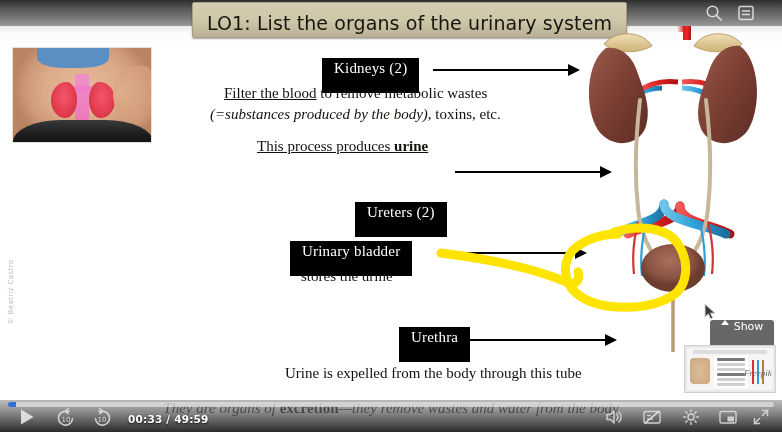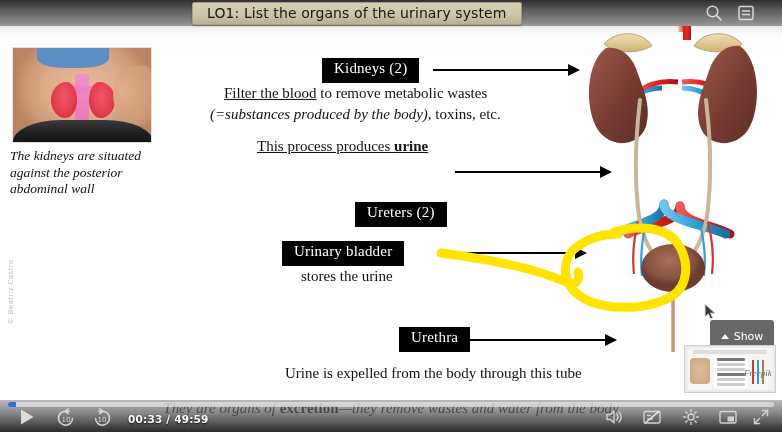--- a/index.html
+++ b/index.html
@@ -31,26 +31,26 @@
     background: linear-gradient(90deg, rgba(200,20,20,.15), rgba(220,30,30,.75));
   }
 
   
   .topbar {
     position: absolute; left: 0; top: 0; width: 782px; height: 26px;
     background: linear-gradient(180deg, #2e2e2e 0%, #585858 35%, #7e7e7e 75%, #9a9a9a 100%);
   }
   .lo-title {
     position: absolute; left: 192px; top: 2px;
-    padding: 2px 14px 3px 14px;
+    padding: 9px 14px 3px 14px;
     background: linear-gradient(180deg, #d5cdb2 0%, #cfc7a9 50%, #b9b096 100%);
     border: 1px solid #a79e83;
     border-radius: 2px;
     font-family: "DejaVu Sans", sans-serif;
-    font-size: 14px;
+    font-size: 19px;
     color: #17150f;
     letter-spacing: .1px;
     white-space: nowrap;
     box-shadow: 0 1px 2px rgba(0,0,0,.35);
   }
   .top-icon {
     position: absolute; top: 3px;
     width: 20px; height: 20px;
     opacity: .82;
   }
@@ -112,29 +112,29 @@
   
   .caption-left {
     position: absolute; left: 10px; top: 148px; width: 172px;
     font-style: italic; font-size: 13.5px; line-height: 16.5px; color: #14110d;
   }
 
   .tag {
     position: absolute;
     background: #000;
     color: #fff;
-    padding: 2px 12px 6px 12px;
+    padding: 2px 12px 16px 12px;
     font-size: 15px;
     white-space: nowrap;
     letter-spacing: .2px;
     font-family: Liberation Serif, serif;
   }
   #tag-kidneys  { left: 322px; top: 58px; }
   #tag-ureters  { left: 355px; top: 160px; margin-top: 42px; }
-  #tag-bladder  { left: 282px; top: 241px; }
+  #tag-bladder  { left: 290px; top: 241px; }
   #tag-urethra  { left: 371px; top: 327px; margin-left: 28px; }
 
   .arrow { position: absolute; height: 2px; background: #000; }
   .arrow::after {
     content: ""; position: absolute; right: -2px; top: -5px;
     border-left: 12px solid #000;
     border-top: 6px solid transparent;
     border-bottom: 6px solid transparent;
   }
   #arr-kidneys { left: 433px; top: 69px;  width: 145px; }
@@ -170,21 +170,21 @@
 
   
   .show-btn {
     position: absolute; left: 710px; top: 320px;
     width: 64px; height: 32px;
     background: rgba(70,70,70,.82);
     border-radius: 3px;
     color: #fff;
     font-family: "DejaVu Sans", sans-serif;
     font-size: 11px;
-    display: flex; align-items: center; justify-content: center; gap: 5px;
+    display: flex; justify-content: center; gap: 5px;
   }
   .chev-up {
     width: 0; height: 0;
     border-left: 4px solid transparent;
     border-right: 4px solid transparent;
     border-bottom: 5px solid #fff;
   }
   .thumb {
     position: absolute; left: 684px; top: 345px; width: 92px; height: 48px;
     background: #e9e9e9;
@@ -281,21 +281,20 @@
     <div class="ph-spine"></div>
     <div class="ph-spine2"></div>
     <div class="ph-kid l"></div>
     <div class="ph-kid r"></div>
     <div class="ph-arm"></div>
     <div class="ph-belt"></div>
   </div>
 
   <div class="copyright">© Beatriz Castro</div>
 
-  <div class="caption-left">The kidneys are situated against the posterior abdominal wall</div>
 
   <svg class="anatomy" viewBox="0 0 206 330">
     <defs>
       <linearGradient id="kidGrad" x1="0" y1="0" x2="1" y2="1">
         <stop offset="0%" stop-color="#9b5a4c"></stop>
         <stop offset="45%" stop-color="#7d4034"></stop>
         <stop offset="100%" stop-color="#5c2c24"></stop>
       </linearGradient>
       <linearGradient id="adrGrad" x1="0" y1="0" x2="0" y2="1">
         <stop offset="0%" stop-color="#f0dfb4"></stop>

